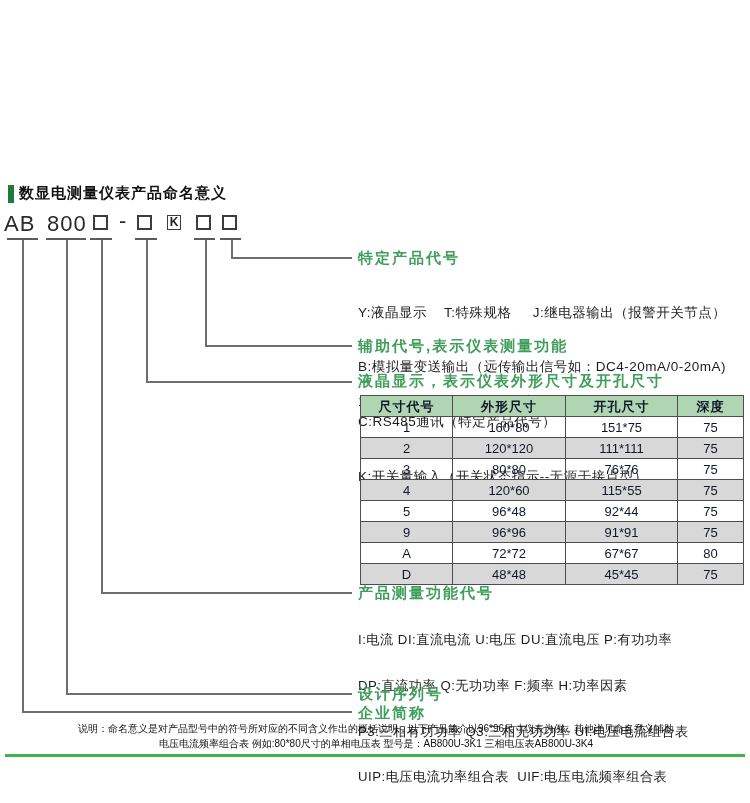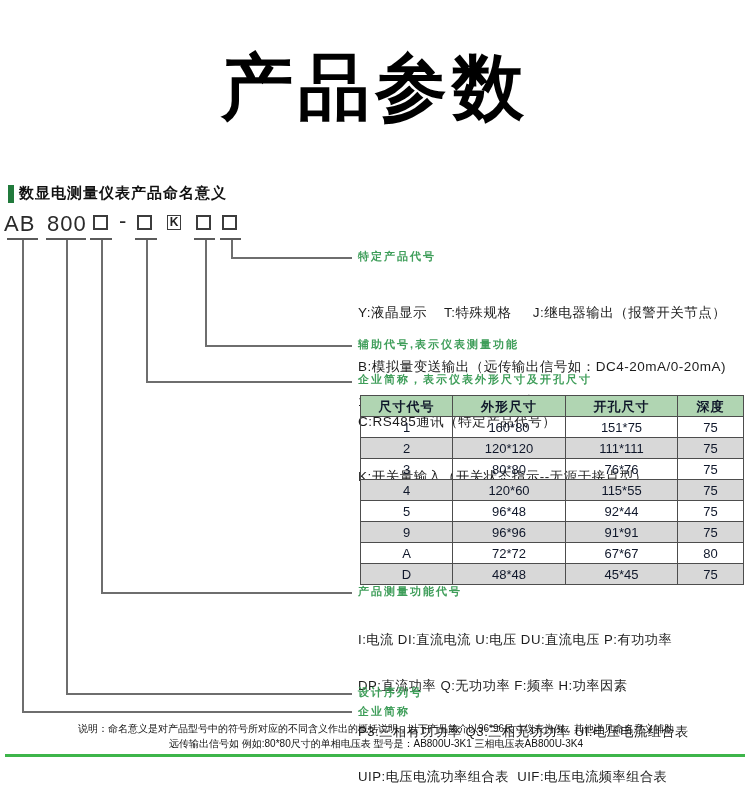--- a/index.html
+++ b/index.html
@@ -17,21 +17,21 @@
   .model-box{position:absolute;top:215px;width:15px;height:15px;border:2px solid #3c3c3c;
     background:#fff;box-sizing:border-box;}
   .model-kbox{position:absolute;top:215px;width:14px;height:15px;border:1.5px solid #3c3c3c;
     background:#fff;box-sizing:border-box;font-size:12px;font-weight:bold;color:#222;
     text-align:center;line-height:13px;}
 
   .underline{position:absolute;height:2px;background:#5a5a5a;top:238px;}
   .vline{position:absolute;width:1.5px;background:#6e6e6e;top:240px;}
   .hline{position:absolute;height:1.5px;background:#6e6e6e;}
 
-  .callout-title{position:absolute;left:358px;font-size:11px;font-weight:bold;
+  .callout-title{position:absolute;left:358px;font-size:15px;font-weight:bold;
     color:#3f9e5a;letter-spacing:2px;white-space:nowrap;}
   .callout-lines{position:absolute;left:358px;font-size:13.5px;color:#1c1c1c;
     letter-spacing:0.5px;white-space:pre;line-height:18.3px;}
   .callout-lines div{white-space:pre;}
   .fn-lines{line-height:15.2px;font-size:13.2px;}
 
   table.size-table{position:absolute;left:360px;top:395px;width:383px;
     border-collapse:collapse;table-layout:fixed;font-size:13px;color:#0f172a;}
   table.size-table th,table.size-table td{border:1px solid #4d4d4d;height:20px;
     padding:0;text-align:center;font-weight:normal;line-height:19px;}
@@ -42,21 +42,20 @@
   .note{position:absolute;left:5px;top:721px;width:742px;font-size:10px;
     color:#111;line-height:15px;letter-spacing:0px;text-align:center;}
   .note div{white-space:nowrap;}
   .green-hr{position:absolute;left:5px;top:754px;width:740px;height:3px;background:#3db54a;}
 </style>
 </head>
 <body>
 
 <div class="canvas">
 
-  <div class="page-title">产品参数</div>
 
   <div class="section-header">
     <div class="section-bar"></div>
     <div class="section-title">数显电测量仪表产品命名意义</div>
   </div>
 
   <div class="model-text" style="left:4px;">AB</div>
   <div class="model-text" style="left:47px;">800</div>
   <div class="model-box" style="left:93px;"></div>
   <div class="model-text" style="left:119px;top:208px;">-</div>
@@ -96,21 +95,21 @@
     <div>B:模拟量变送输出（远传输出信号如：DC4-20mA/0-20mA)</div>
     <div>C:RS485通讯（特定产品代号）</div>
     <div>K:开关量输入（开关状态指示--无源干接点型）</div>
   </div>
 
   <div class="callout-title" style="top:337px;">辅助代号,表示仪表测量功能</div>
   <div class="callout-lines" style="top:356px;">
     <div>1-单排显示  4三排显示  Y-液晶显示</div>
   </div>
 
-  <div class="callout-title" style="top:372px;">企业简称，表示仪表外形尺寸及开孔尺寸</div>
+  <div class="callout-title" style="top:372px;">液晶显示，表示仪表外形尺寸及开孔尺寸</div>
 
   <table class="size-table">
     <colgroup>
         <col class="col1">
         <col class="col2">
         <col class="col3">
         <col class="col4">
       </colgroup>
     <tbody>
         <tr>
@@ -178,18 +177,18 @@
     <div>UIP:电压电流功率组合表  UIF:电压电流频率组合表</div>
     
   </div>
 
   <div class="callout-title" style="top:685px;">设计序列号</div>
 
   <div class="callout-title" style="top:704px;font-family:Liberation Mono, monospace;">企业简称</div>
 
   <div class="note">
     <div>说明：命名意义是对产品型号中的符号所对应的不同含义作出的概括说明，以下产品简介以96*96尺寸仪表为例，其他详见命名意义辅助</div>
-    <div>远传输出信号如 例如:80*80尺寸的单相电压表 型号是：AB800U-3K1 三相电压表AB800U-3K4</div>
+    <div>电压电流频率组合表 例如:80*80尺寸的单相电压表 型号是：AB800U-3K1 三相电压表AB800U-3K4</div>
   </div>
 
   <div class="green-hr"></div>
 
 </div>
 
 </body></html>

